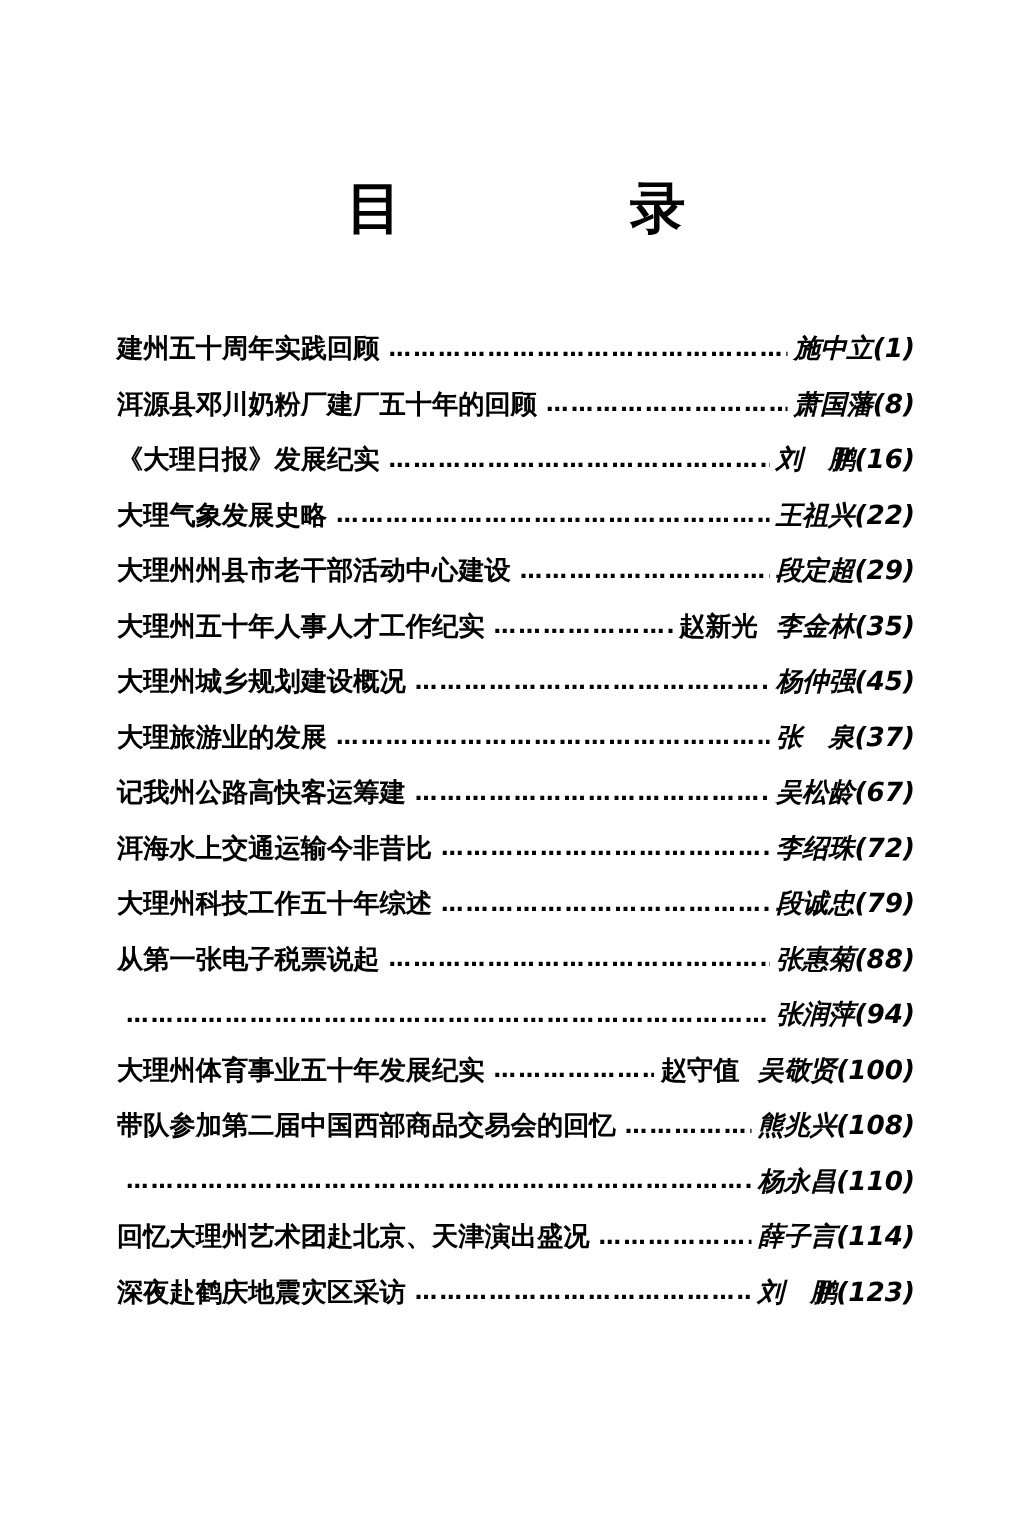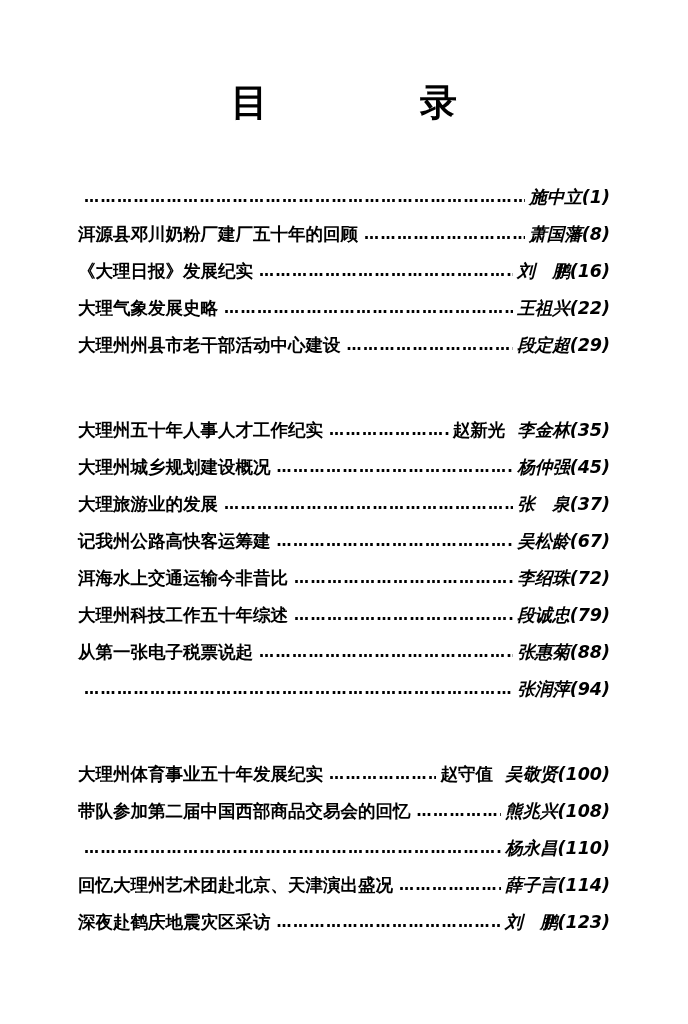--- a/index.html
+++ b/index.html
@@ -20,21 +20,21 @@
     height: 1024px;
     position: relative;
     box-sizing: border-box;
   }
   .toc-title {
     text-align: center;
     font-size: 37px;
     font-weight: bold;
     letter-spacing: 26px;
     padding-left: 26px;
-    margin-top: 84px;
+    margin-top: 120px;
     font-family: "DejaVu Serif", "Liberation Serif", serif;
     line-height: 1;
   }
   .toc-list {
     margin-top: 68px;
     padding: 0 78px 0 78px;
     box-sizing: border-box;
   }
   .toc-row {
     display: flex;
@@ -61,32 +61,32 @@
     top: -1px;
   }
   .toc-author {
     flex: 0 0 auto;
     text-align: right;
     font-style: italic;
   }
   .toc-row.gap-author .toc-author-extra {
     flex: 0 0 auto;
     padding-right: 12px;
-    margin-top: 48px;
   }
 </style>
 </head>
 <body>
 
 <div class="page">
 
   <div class="toc-title">目　　录</div>
 
   <div class="toc-list">
       <div class="toc-row">
+        <span class="toc-title-text">建州五十周年实践回顾</span>
         <span class="toc-leader">……………………………………………………………………………………………………………………</span>
         <span class="toc-author"><span>施中立</span><span>(1)</span></span>
       </div>
       <div class="toc-row">
         <span class="toc-title-text">洱源县邓川奶粉厂建厂五十年的回顾</span>
         <span class="toc-leader">……………………………………………………………………………………………………………………</span>
         <span class="toc-author"><span>萧国藩</span><span>(8)</span></span>
       </div>
       <div class="toc-row">
         <span class="toc-title-text">《大理日报》发展纪实</span>

